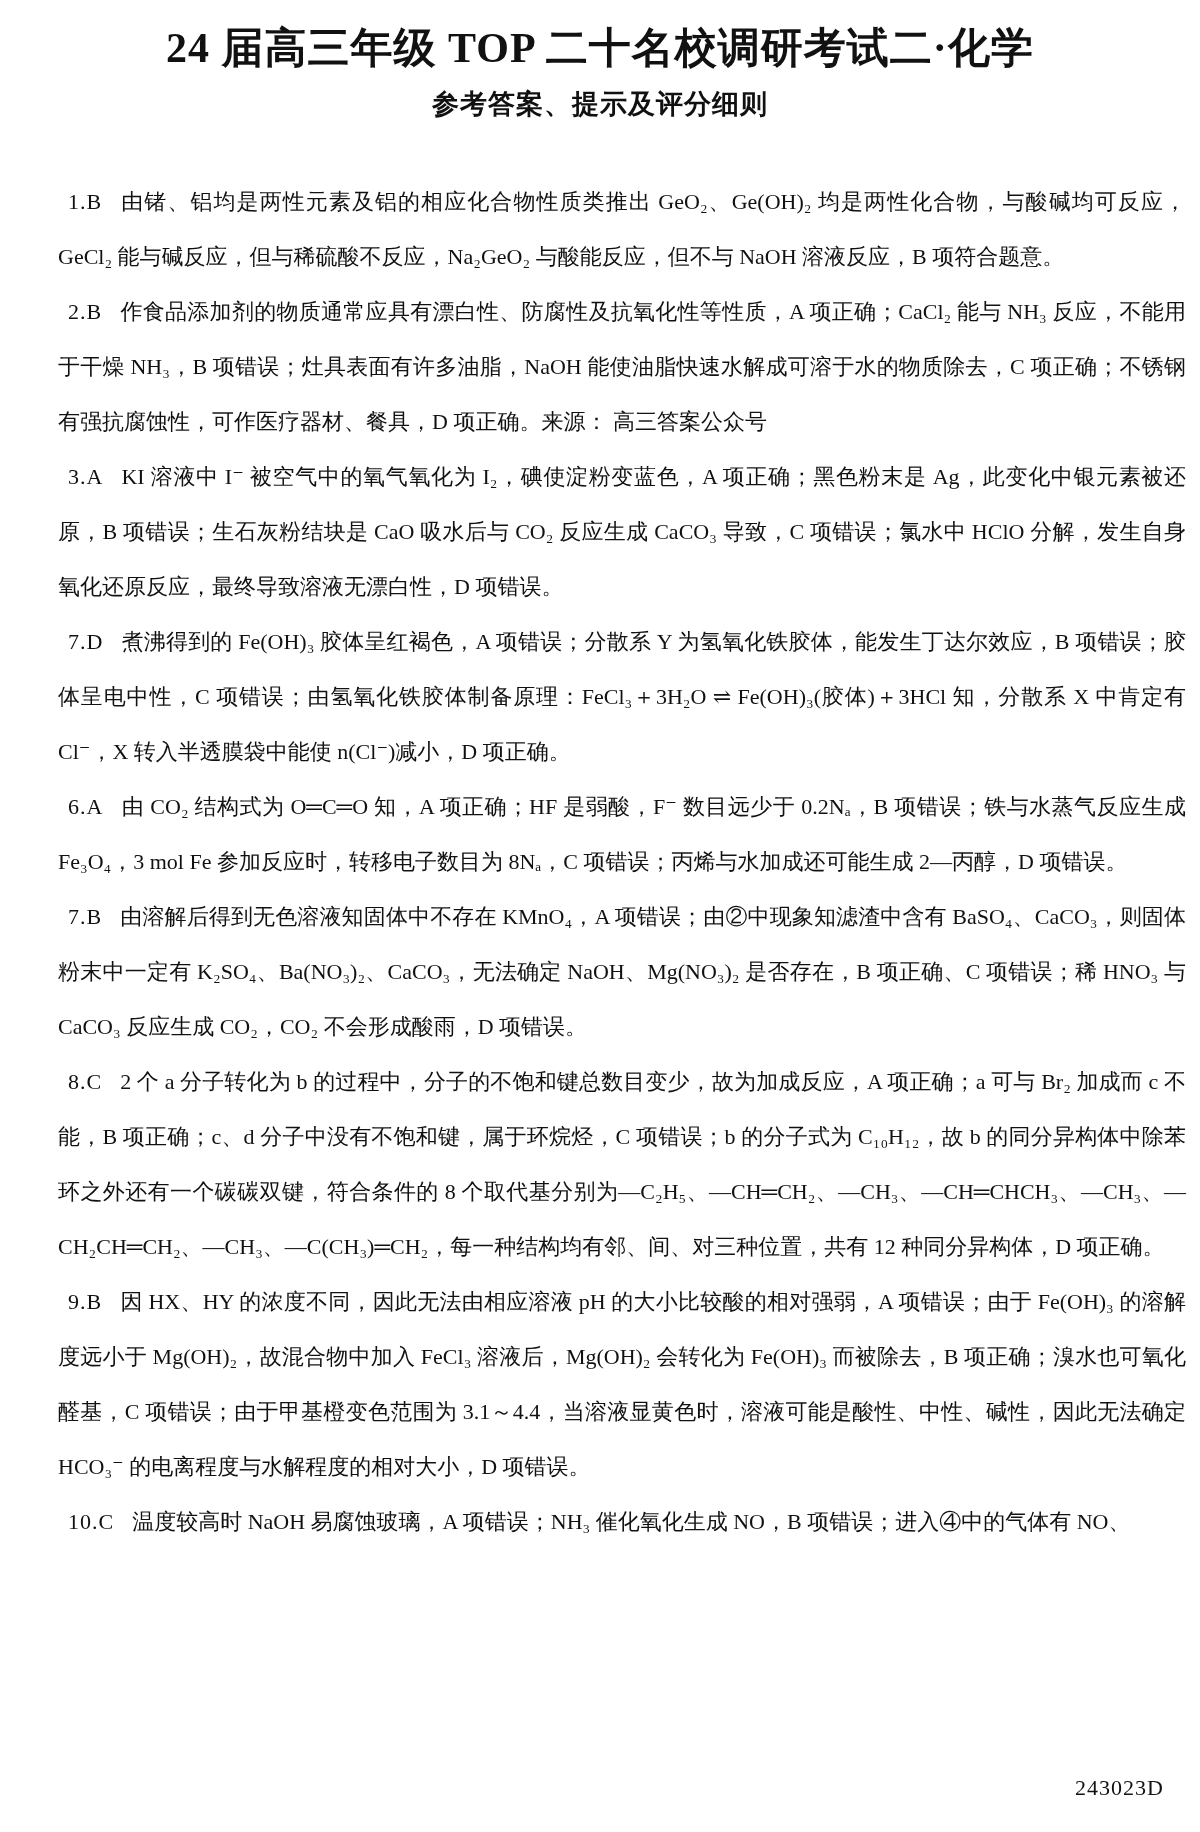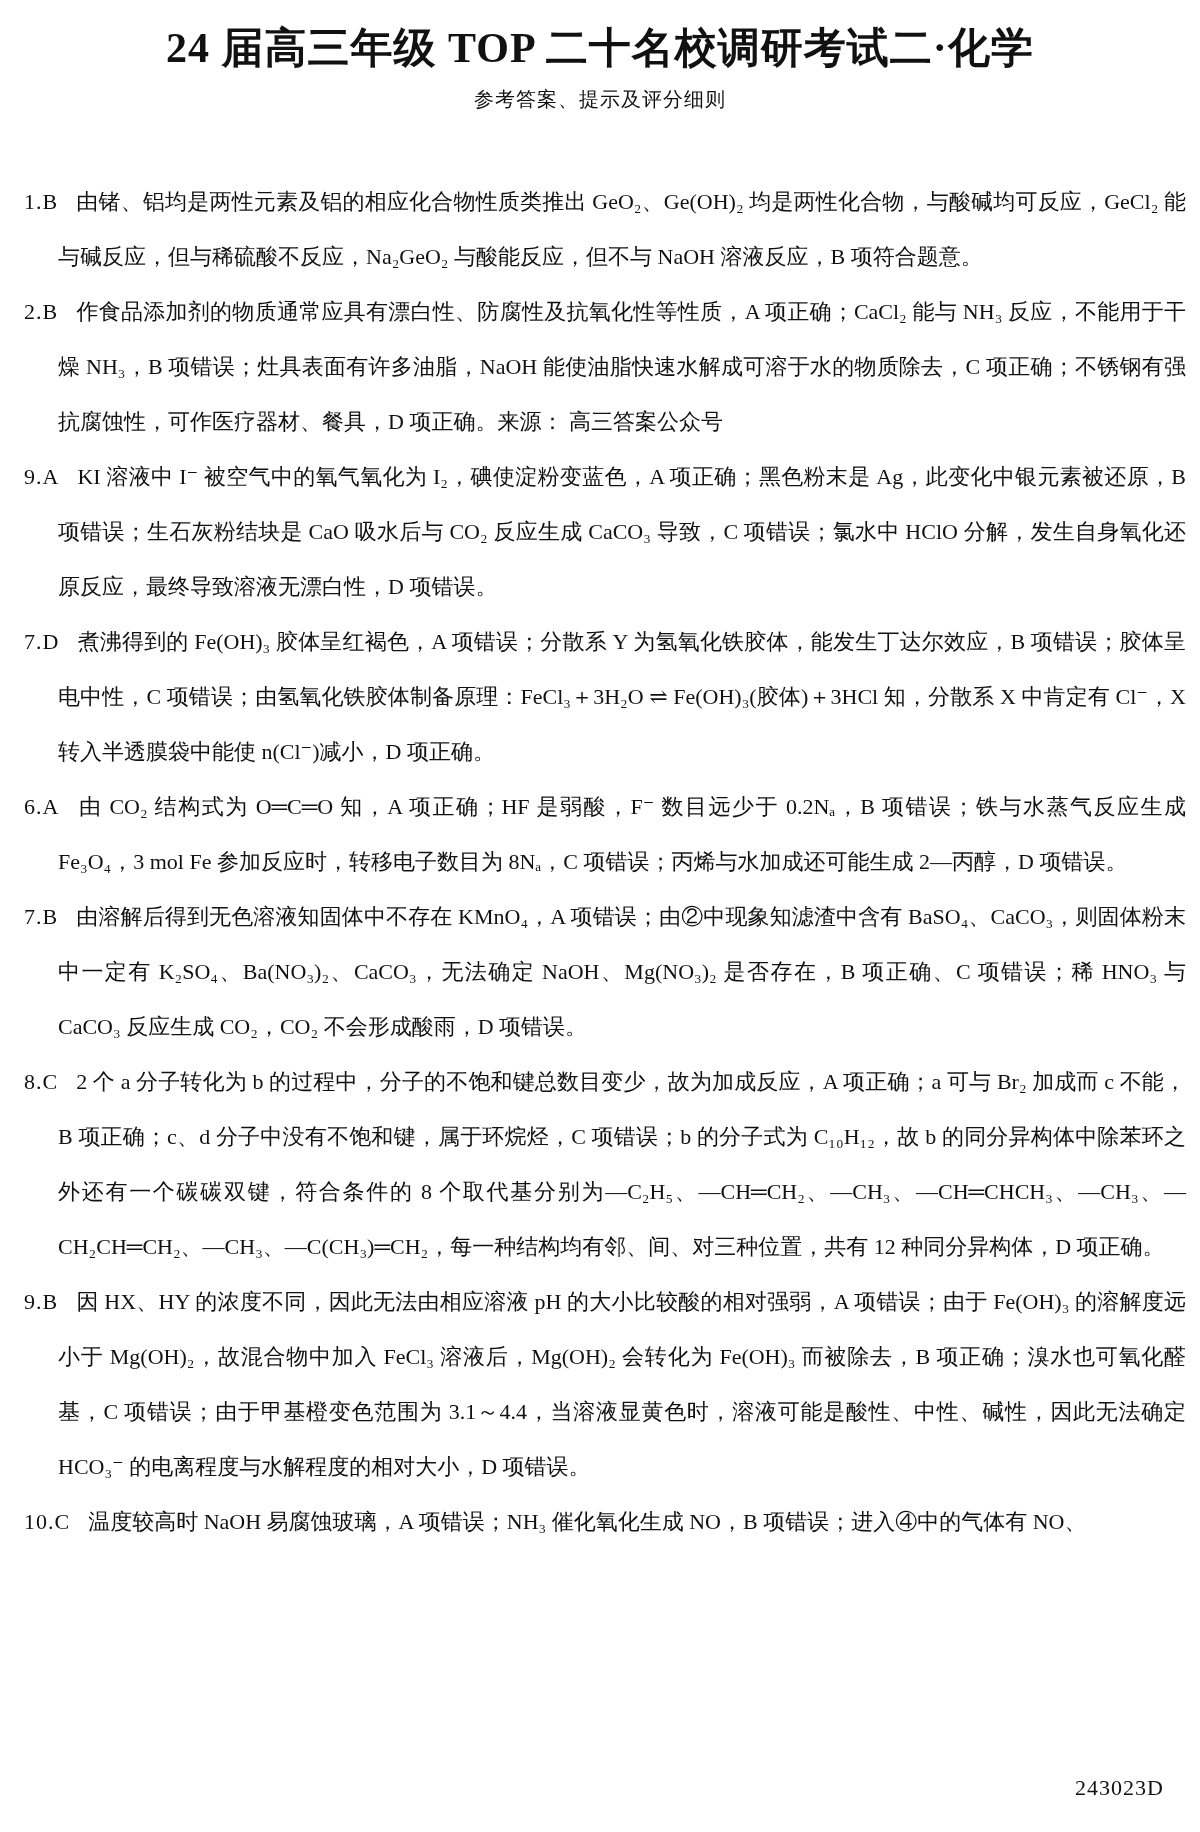--- a/index.html
+++ b/index.html
@@ -21,39 +21,39 @@
     font-size: 42px;
     font-weight: bold;
     letter-spacing: 1px;
     white-space: nowrap;
   }
   .subtitle {
     position: absolute;
     top: 86px; left: 0;
     width: 100%;
     text-align: center;
-    font-size: 20px;
-    font-weight: normal;
+    font-size: 27px;
+    font-weight: bold;
     letter-spacing: 1px;
   }
   .answers {
     position: absolute;
     top: 174px;
     left: 24px;
     width: 1162px;
     font-size: 22px;
     line-height: 55px;
   }
   .item {
     text-align: justify;
     padding-left: 34px;
     text-indent: -34px;
     margin: 0;
   }
-  .num { margin-right: 18px; letter-spacing: 1px; }
+  .num { margin-right: 18px; letter-spacing: 1px; margin-left: 44px; }
   .footer {
     position: absolute;
     top: 1768px; left: 0;
     width: 100%;
     text-align: center;
     font-size: 22px;
     font-weight: bold;
     line-height: 40px;
   }
   .footer-code {
@@ -66,21 +66,21 @@
 </head>
 <body>
 
 <div class="page">
   <div class="title">24 届高三年级 TOP 二十名校调研考试二·化学</div>
   <div class="subtitle">参考答案、提示及评分细则</div>
 
   <div class="answers" id="answers">
       <div class="item"><span class="num">1.B</span><span class="txt">由锗、铝均是两性元素及铝的相应化合物性质类推出 GeO₂、Ge(OH)₂ 均是两性化合物，与酸碱均可反应，GeCl₂ 能与碱反应，但与稀硫酸不反应，Na₂GeO₂ 与酸能反应，但不与 NaOH 溶液反应，B 项符合题意。</span></div>
       <div class="item"><span class="num">2.B</span><span class="txt">作食品添加剂的物质通常应具有漂白性、防腐性及抗氧化性等性质，A 项正确；CaCl₂ 能与 NH₃ 反应，不能用于干燥 NH₃，B 项错误；灶具表面有许多油脂，NaOH 能使油脂快速水解成可溶于水的物质除去，C 项正确；不锈钢有强抗腐蚀性，可作医疗器材、餐具，D 项正确。来源： 高三答案公众号</span></div>
-      <div class="item"><span class="num">9.A</span><span class="txt">KI 溶液中 I⁻ 被空气中的氧气氧化为 I₂，碘使淀粉变蓝色，A 项正确；黑色粉末是 Ag，此变化中银元素被还原，B 项错误；生石灰粉结块是 CaO 吸水后与 CO₂ 反应生成 CaCO₃ 导致，C 项错误；氯水中 HClO 分解，发生自身氧化还原反应，最终导致溶液无漂白性，D 项错误。</span></div>
+      <div class="item"><span class="num">3.A</span><span class="txt">KI 溶液中 I⁻ 被空气中的氧气氧化为 I₂，碘使淀粉变蓝色，A 项正确；黑色粉末是 Ag，此变化中银元素被还原，B 项错误；生石灰粉结块是 CaO 吸水后与 CO₂ 反应生成 CaCO₃ 导致，C 项错误；氯水中 HClO 分解，发生自身氧化还原反应，最终导致溶液无漂白性，D 项错误。</span></div>
       <div class="item"><span class="num">7.D</span><span class="txt">煮沸得到的 Fe(OH)₃ 胶体呈红褐色，A 项错误；分散系 Y 为氢氧化铁胶体，能发生丁达尔效应，B 项错误；胶体呈电中性，C 项错误；由氢氧化铁胶体制备原理：FeCl₃＋3H₂O ⇌ Fe(OH)₃(胶体)＋3HCl 知，分散系 X 中肯定有 Cl⁻，X 转入半透膜袋中能使 n(Cl⁻)减小，D 项正确。</span></div>
       <div class="item"><span class="num">6.A</span><span class="txt">由 CO₂ 结构式为 O═C═O 知，A 项正确；HF 是弱酸，F⁻ 数目远少于 0.2Nₐ，B 项错误；铁与水蒸气反应生成 Fe₃O₄，3 mol Fe 参加反应时，转移电子数目为 8Nₐ，C 项错误；丙烯与水加成还可能生成 2—丙醇，D 项错误。</span></div>
       <div class="item"><span class="num">7.B</span><span class="txt">由溶解后得到无色溶液知固体中不存在 KMnO₄，A 项错误；由②中现象知滤渣中含有 BaSO₄、CaCO₃，则固体粉末中一定有 K₂SO₄、Ba(NO₃)₂、CaCO₃，无法确定 NaOH、Mg(NO₃)₂ 是否存在，B 项正确、C 项错误；稀 HNO₃ 与 CaCO₃ 反应生成 CO₂，CO₂ 不会形成酸雨，D 项错误。</span></div>
       <div class="item"><span class="num">8.C</span><span class="txt">2 个 a 分子转化为 b 的过程中，分子的不饱和键总数目变少，故为加成反应，A 项正确；a 可与 Br₂ 加成而 c 不能，B 项正确；c、d 分子中没有不饱和键，属于环烷烃，C 项错误；b 的分子式为 C₁₀H₁₂，故 b 的同分异构体中除苯环之外还有一个碳碳双键，符合条件的 8 个取代基分别为—C₂H₅、—CH═CH₂、—CH₃、—CH═CHCH₃、—CH₃、—CH₂CH═CH₂、—CH₃、—C(CH₃)═CH₂，每一种结构均有邻、间、对三种位置，共有 12 种同分异构体，D 项正确。</span></div>
       <div class="item"><span class="num">9.B</span><span class="txt">因 HX、HY 的浓度不同，因此无法由相应溶液 pH 的大小比较酸的相对强弱，A 项错误；由于 Fe(OH)₃ 的溶解度远小于 Mg(OH)₂，故混合物中加入 FeCl₃ 溶液后，Mg(OH)₂ 会转化为 Fe(OH)₃ 而被除去，B 项正确；溴水也可氧化醛基，C 项错误；由于甲基橙变色范围为 3.1～4.4，当溶液显黄色时，溶液可能是酸性、中性、碱性，因此无法确定 HCO₃⁻ 的电离程度与水解程度的相对大小，D 项错误。</span></div>
       <div class="item"><span class="num">10.C</span><span class="txt">温度较高时 NaOH 易腐蚀玻璃，A 项错误；NH₃ 催化氧化生成 NO，B 项错误；进入④中的气体有 NO、</span></div>
     </div>
 
   <div class="footer">
     <span class="footer-code">243023D</span>

